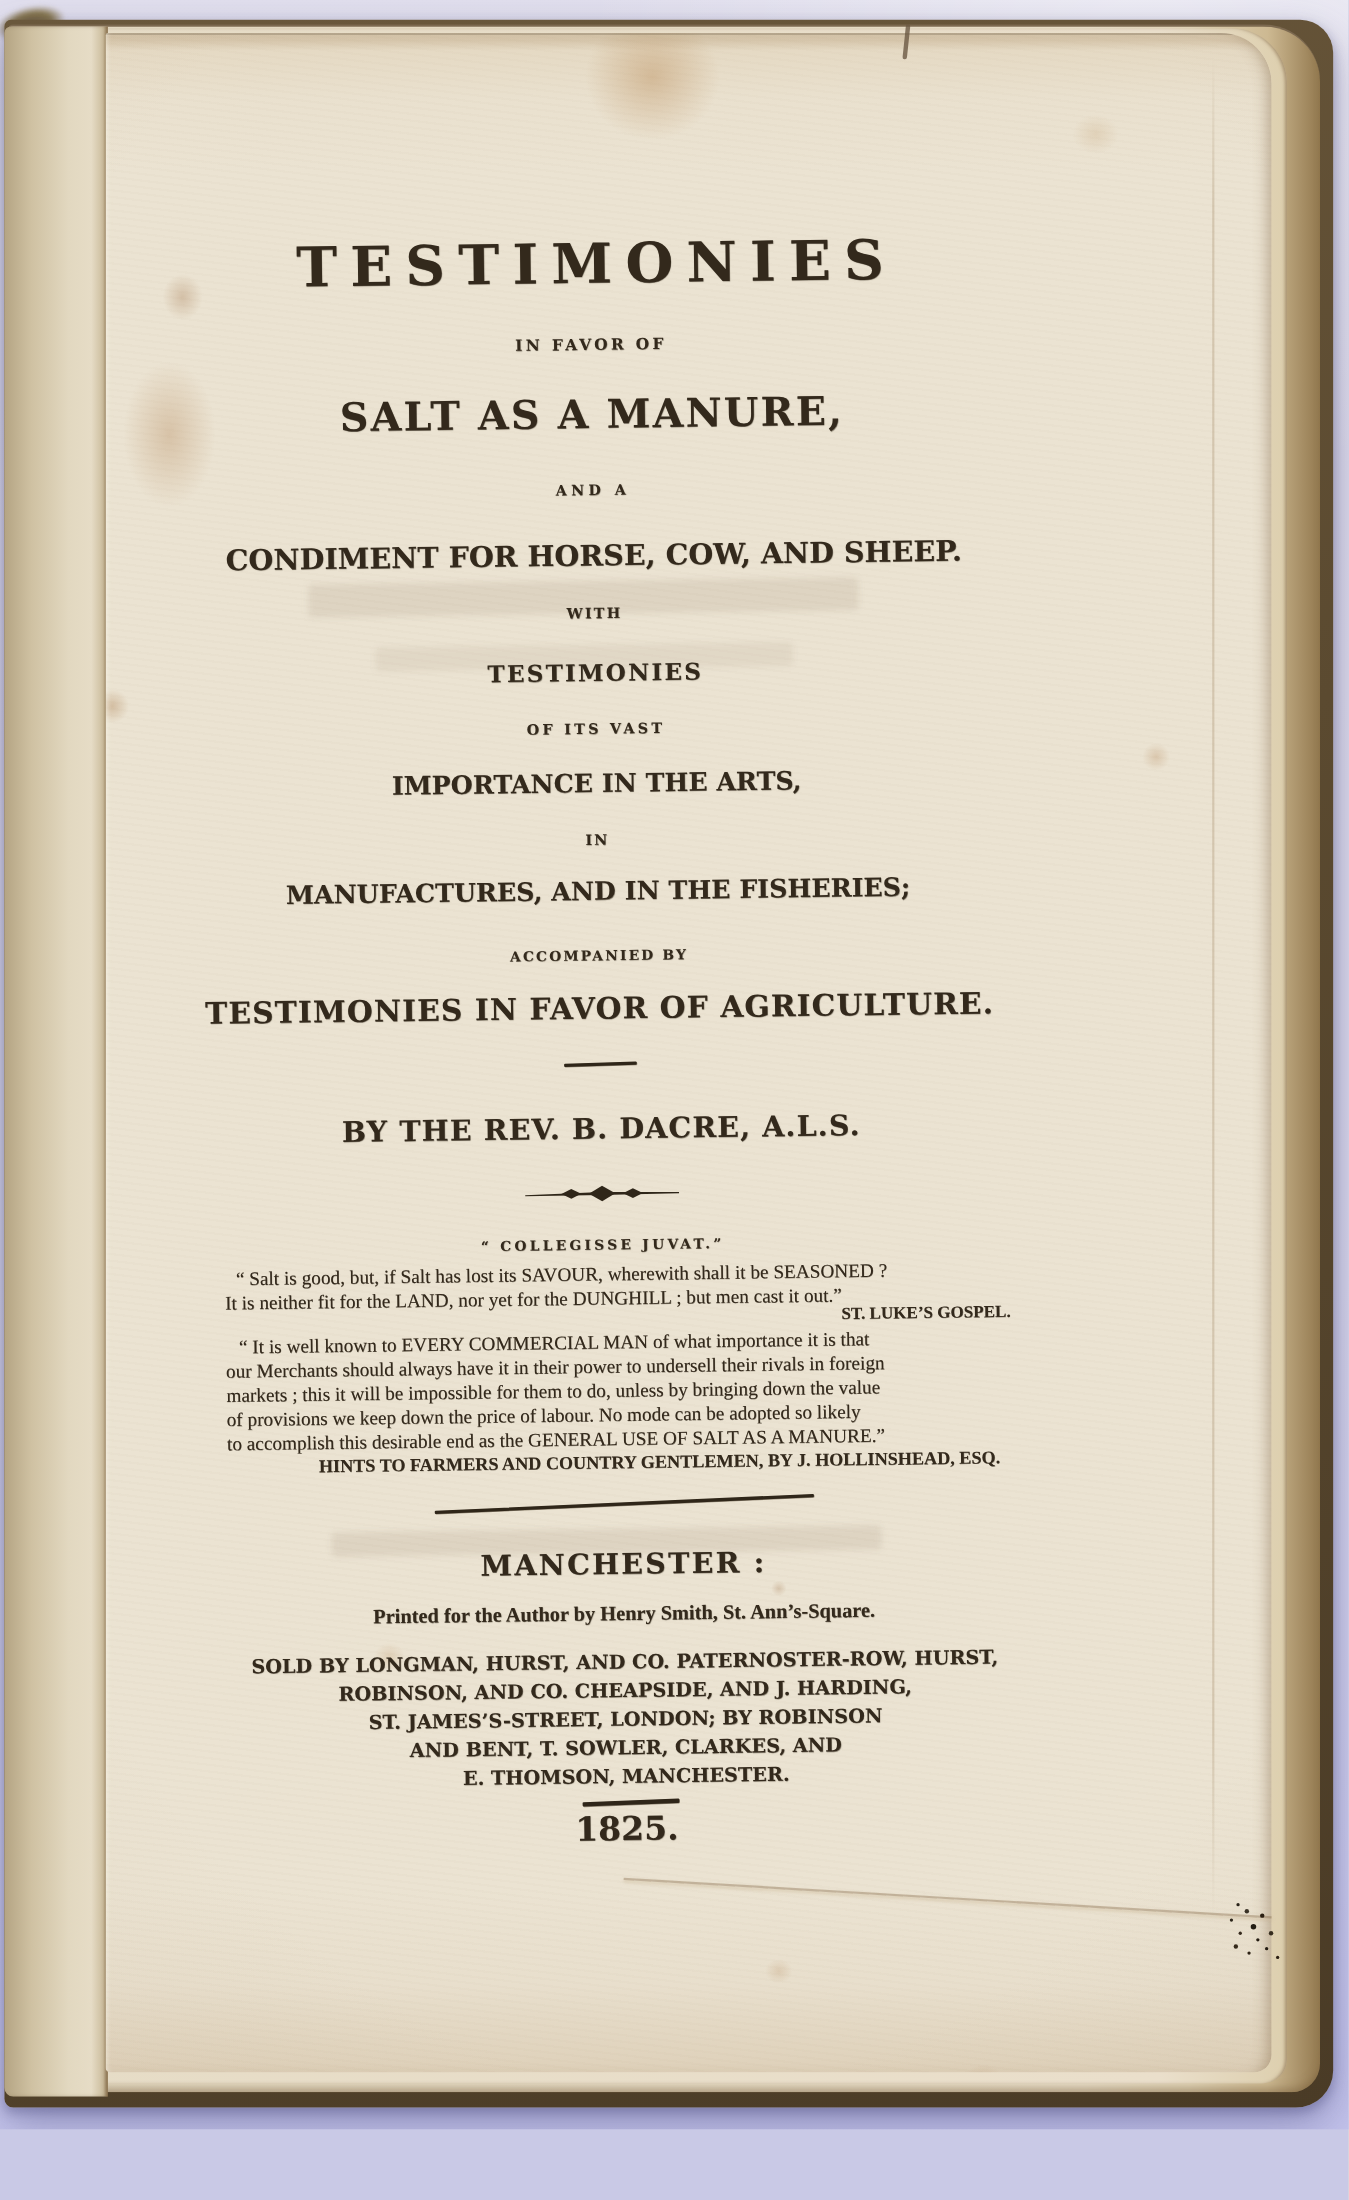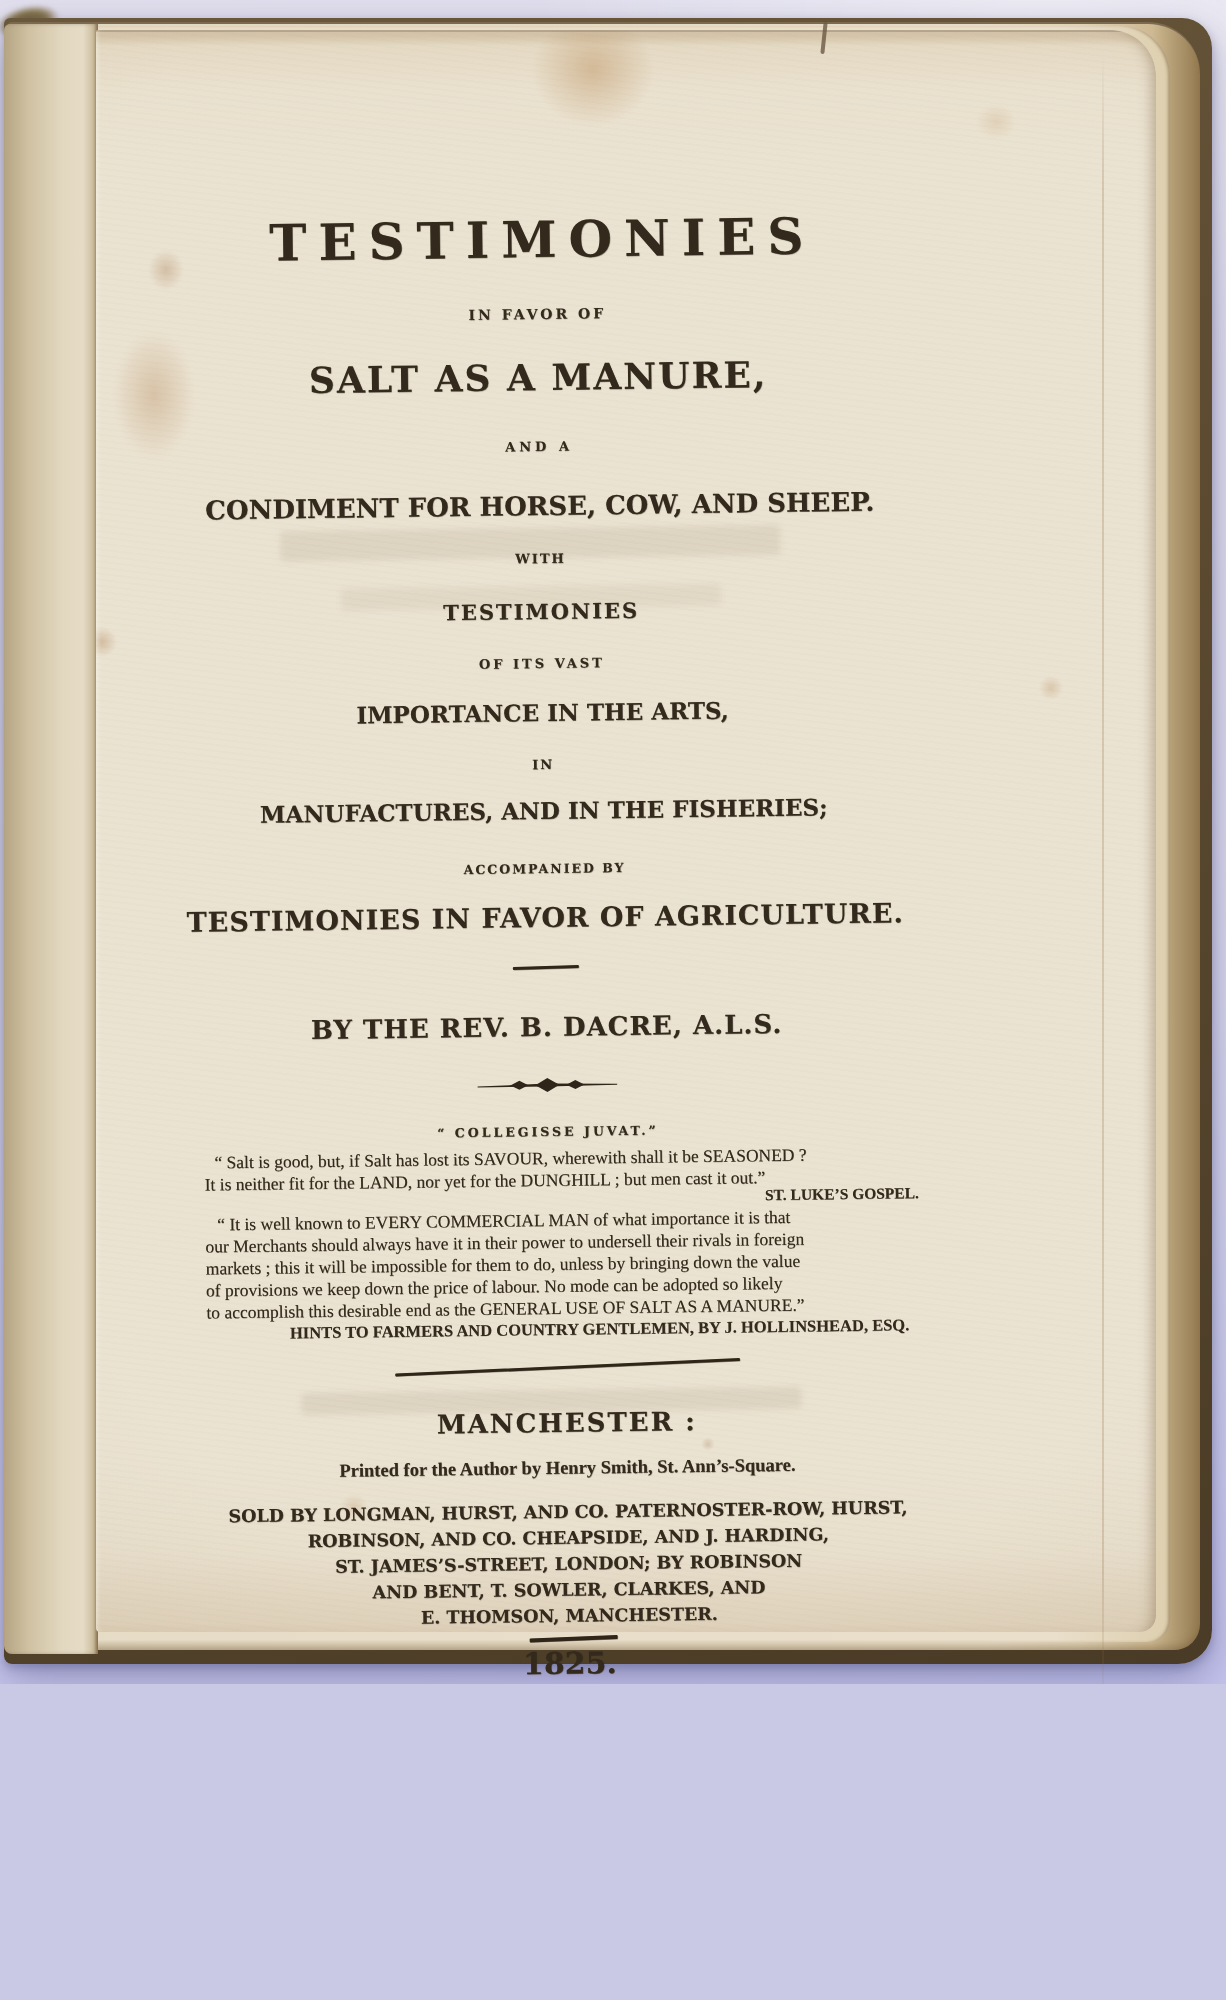--- a/index.html
+++ b/index.html
@@ -1,16 +1,16 @@
 <!DOCTYPE html>
 <html><head>
 <meta charset="utf-8">
 <style>
   html,body{margin:0;padding:0;background:#c9c9e6;}
-  .scene{position:relative;width:1226px;height:1684px;overflow:hidden;
+  .scene{position:relative;width:1226px;height:1936px;overflow:hidden;
     background:
       radial-gradient(60% 30% at 85% 2%, rgba(255,255,255,.45), transparent 70%),
       linear-gradient(176deg,#e2e0ee 0%,#dedcec 35%,#d8d7ec 62%,#cbcbee 88%,#c3c3ec 100%);
     font-family:"Liberation Serif","DejaVu Serif",serif;}
   .book{position:absolute;inset:0;}
   .tuft{position:absolute;left:-4px;top:6px;width:64px;height:32px;border-radius:50%;
     background:radial-gradient(closest-side,#6e5d3e,#857448 60%,rgba(120,105,70,0));
     filter:blur(2px);transform:rotate(-12deg);}
   .board{position:absolute;left:4px;top:18px;right:14px;bottom:20px;
     background:linear-gradient(160deg,#6a583c 0%,#5b4a30 45%,#4a3b26 100%);

